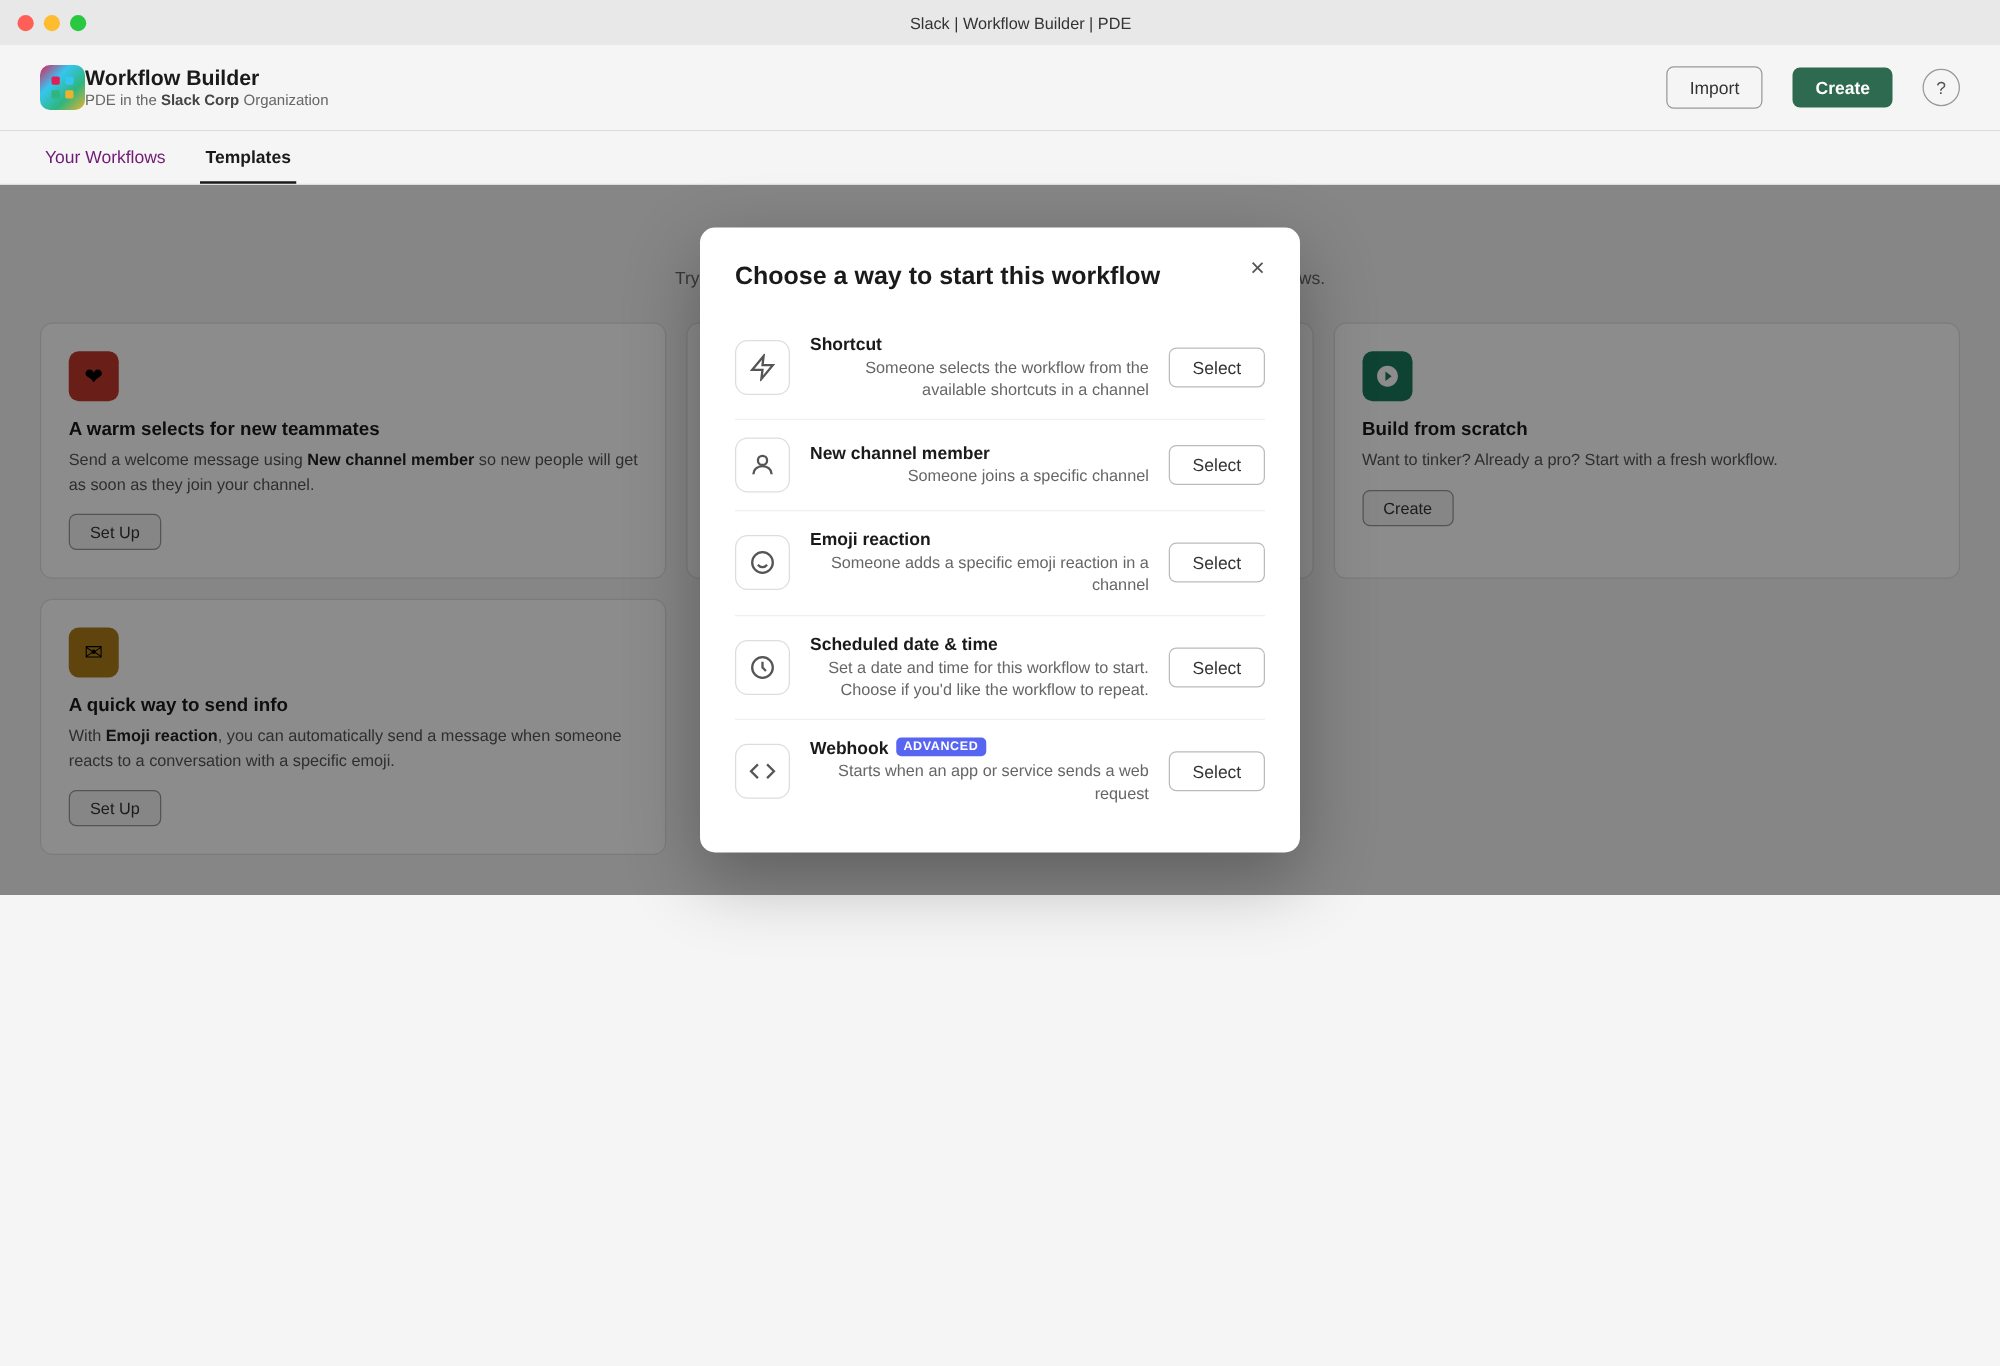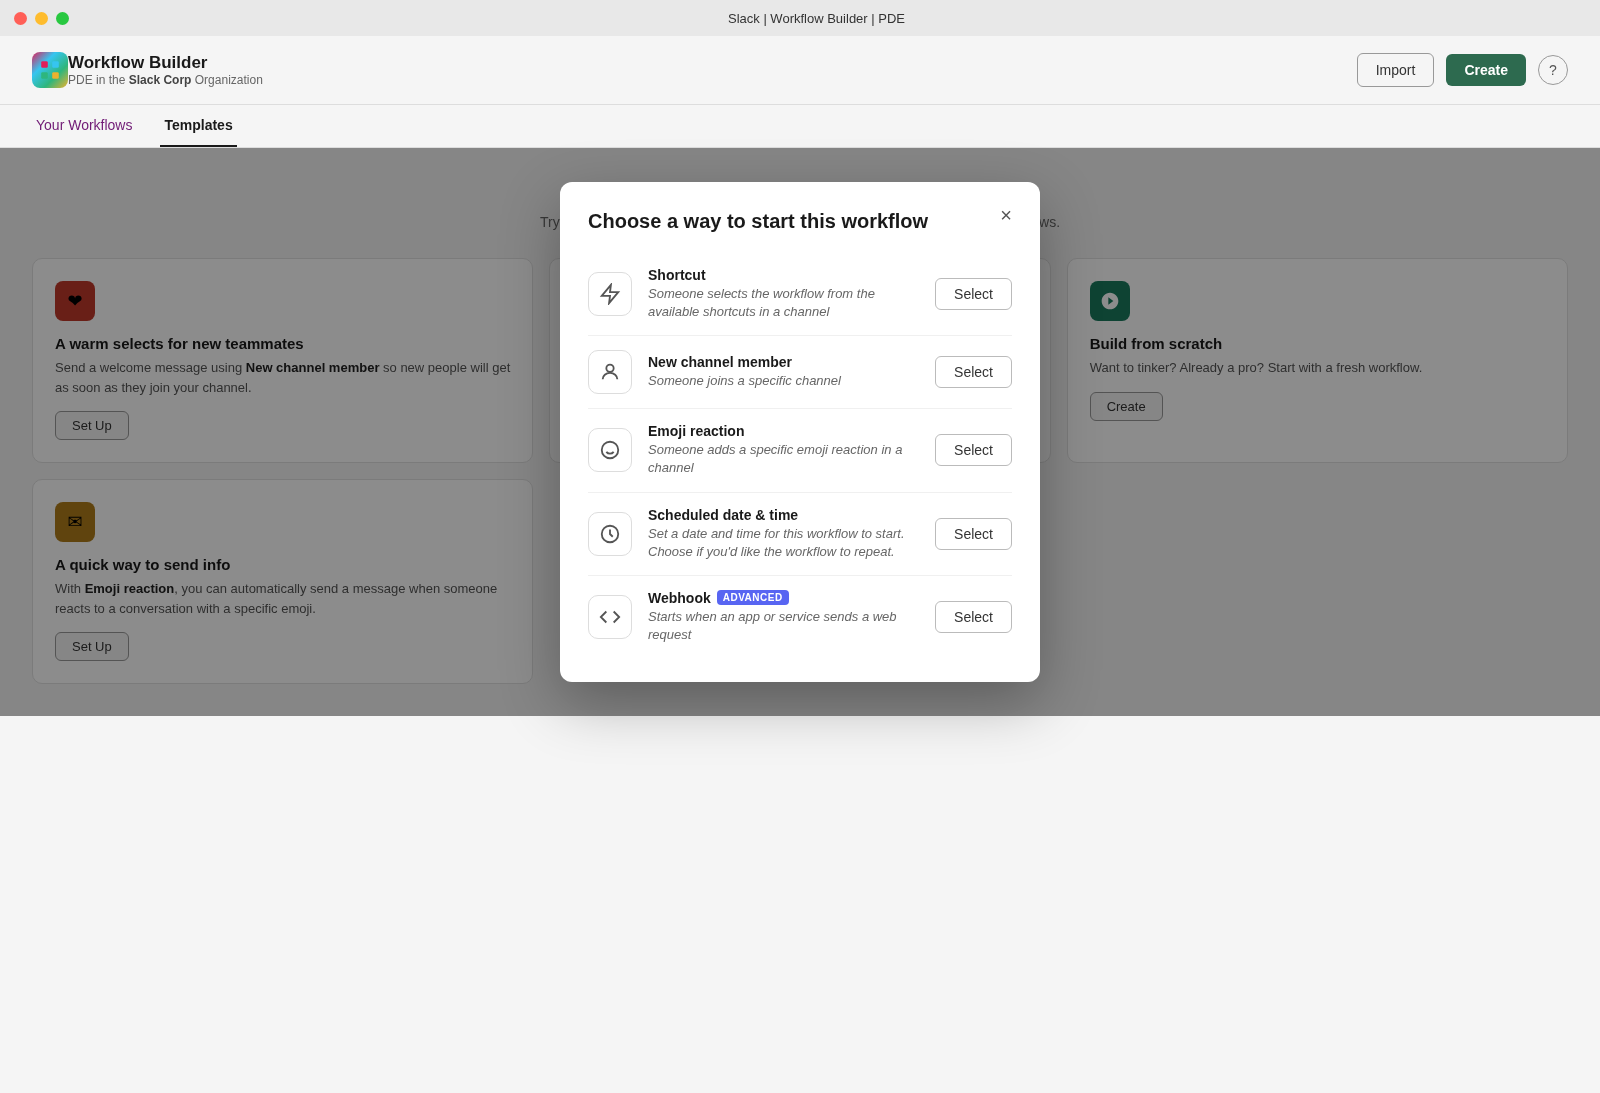--- a/index.html
+++ b/index.html
@@ -76,21 +76,21 @@
       font-weight: 700;
       color: #1a1a1a;
     }
     .header-sub {
       font-size: 12px;
       color: #666;
     }
     .header-sub strong { font-weight: 600; color: #444; }
     .header-actions {
       display: flex;
-      gap: 12px;
+      gap: 24px;
       align-items: center;
     }
     .btn-import {
       padding: 8px 18px;
       border: 1.5px solid #999;
       background: #f5f5f5;
       border-radius: 6px;
       font-size: 14px;
       font-weight: 500;
       cursor: pointer;
@@ -255,35 +255,34 @@
     .workflow-option:last-child { border-bottom: none; }
     .option-icon {
       width: 44px; height: 44px;
       border-radius: 10px;
       border: 1.5px solid #ddd;
       display: flex; align-items: center; justify-content: center;
       flex-shrink: 0;
       font-size: 18px;
       color: #555;
     }
-    .option-content { flex: 1; }
+    .option-content { flex: 1; text-align: right; }
     .option-title {
       font-size: 14px;
       font-weight: 700;
       color: #1a1a1a;
       margin-bottom: 2px;
       display: flex;
       align-items: center;
       gap: 6px;
     }
     .option-desc {
       font-size: 13px;
       color: #666;
       line-height: 1.4;
-      font-style: italic;
     }
     .badge-advanced {
       background: #5865f2;
       color: #fff;
       font-size: 10px;
       font-weight: 700;
       padding: 2px 6px;
       border-radius: 4px;
       letter-spacing: 0.5px;
     }

